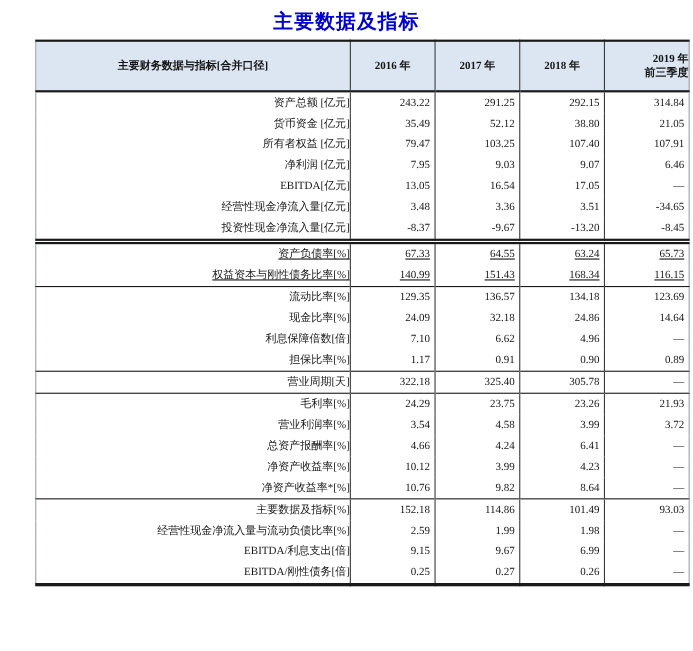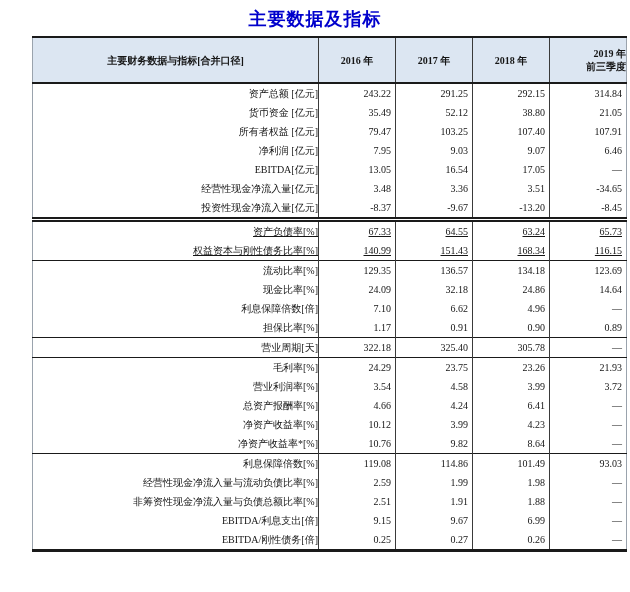--- a/index.html
+++ b/index.html
@@ -236,41 +236,34 @@
         <tr>
           <td class="label">净资产收益率*[%]</td>
           <td class="num">10.76</td>
           <td class="num">9.82</td>
           <td class="num">8.64</td>
           <td class="num">—</td>
         </tr>
       </tbody>
       <tbody class="sep-single">
         <tr>
-          <td class="label">利息保障倍数[%]</td>
-          <td class="num">119.08</td>
+          <td class="label">主要数据及指标[%]</td>
+          <td class="num">152.18</td>
           <td class="num">114.86</td>
           <td class="num">101.49</td>
           <td class="num">93.03</td>
         </tr>
         <tr>
           <td class="label">经营性现金净流入量与流动负债比率[%]</td>
           <td class="num">2.59</td>
           <td class="num">1.99</td>
           <td class="num">1.98</td>
           <td class="num">—</td>
         </tr>
         <tr>
-          <td class="label">非筹资性现金净流入量与负债总额比率[%]</td>
-          <td class="num">2.51</td>
-          <td class="num">1.91</td>
-          <td class="num">1.88</td>
-          <td class="num">—</td>
-        </tr>
-        <tr>
           <td class="label">EBITDA/利息支出[倍]</td>
           <td class="num">9.15</td>
           <td class="num">9.67</td>
           <td class="num">6.99</td>
           <td class="num">—</td>
         </tr>
         <tr>
           <td class="label">EBITDA/刚性债务[倍]</td>
           <td class="num">0.25</td>
           <td class="num">0.27</td>

